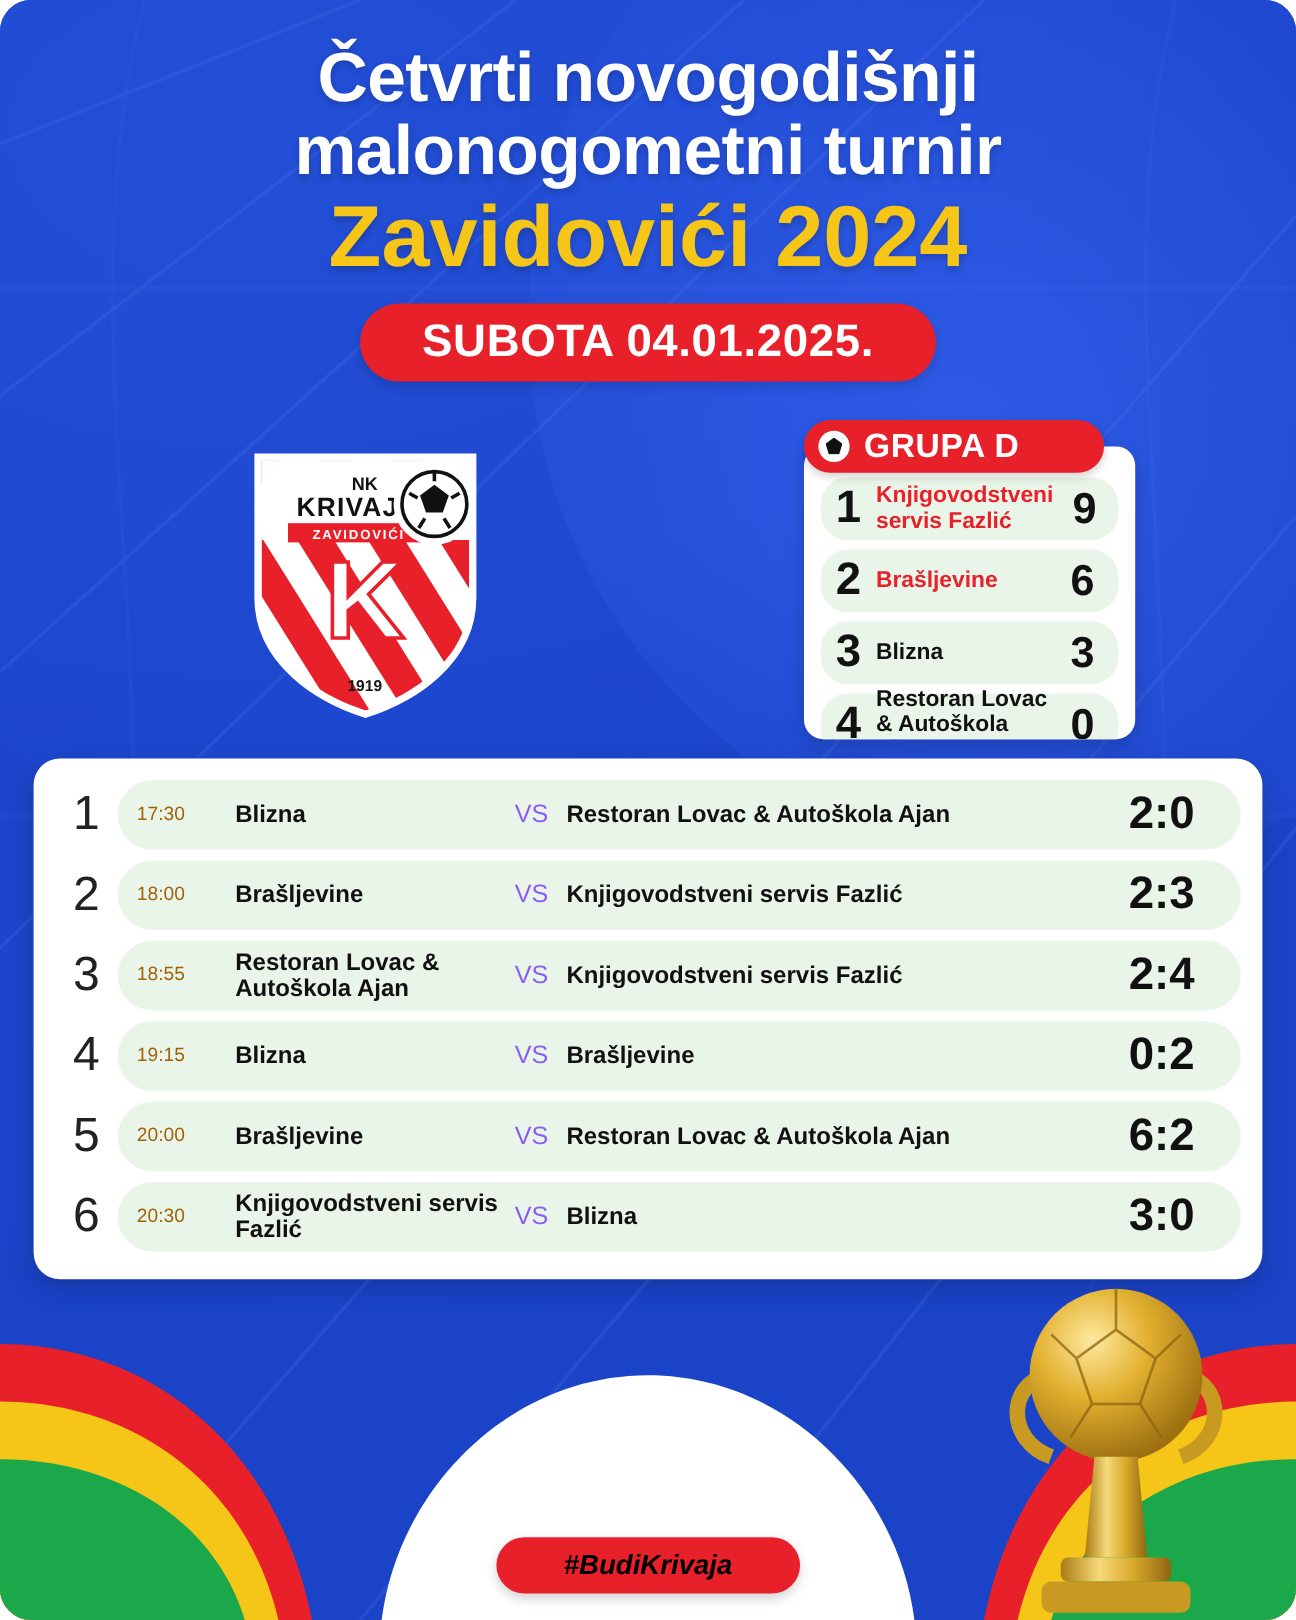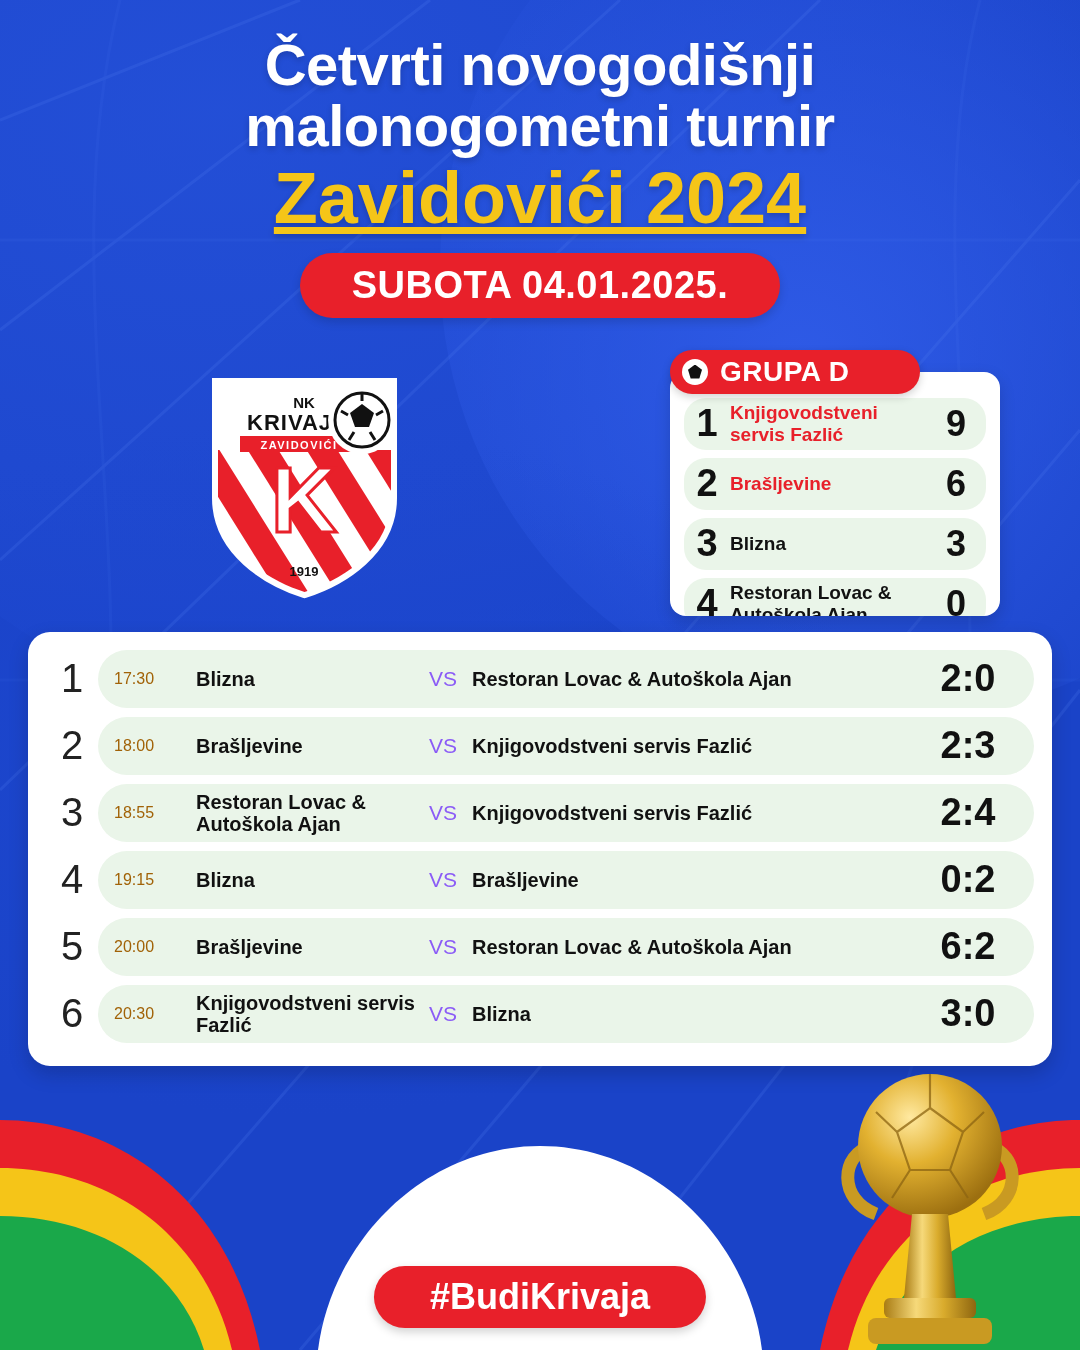--- a/index.html
+++ b/index.html
@@ -6,20 +6,21 @@
   html, body {
     width: 1080px; height: 1350px;
     font-family: "Liberation Sans", sans-serif;
     overflow: hidden;
   }
   .poster {
     position: relative;
     width: 1080px; height: 1350px;
     background: #1a43c8;
     overflow: hidden;
+    border-radius: 26px;
   }
   
   .bg-swoosh {
     position: absolute;
     border-radius: 50%;
     pointer-events: none;
   }
   .sw1 {
     width: 1500px; height: 1100px;
     left: -230px; top: -330px;
@@ -56,21 +57,20 @@
     letter-spacing: -0.5px;
     text-shadow: 0 3px 6px rgba(0,0,0,.18);
   }
   .title-year {
     color: #f5c518;
     font-size: 72px;
     font-weight: bold;
     line-height: 1.05;
     margin-top: 4px;
     text-shadow: 0 3px 6px rgba(0,0,0,.20);
-    text-decoration: underline;
   }
   .date-pill {
     display: inline-block;
     margin-top: 16px;
     background: #e8202a;
     color: #ffffff;
     font-size: 38px;
     font-weight: bold;
     letter-spacing: .5px;
     padding: 11px 52px;
@@ -93,21 +93,21 @@
     padding-top: 18px;
   }
   .crest {
     position: relative;
     width: 205px; height: 245px;
   }
   .crest svg { display:block; }
 
   .group-box {
     position: relative;
-    width: 330px;
+    width: 276px;
     margin-left: 96px;
     margin-top: 10px;
   }
   .group-pill {
     position: absolute;
     top: 0; left: 0;
     width: 250px;
     background: #e8202a;
     border-radius: 26px;
     height: 44px;
@@ -268,27 +268,28 @@
     transform: translateX(-50%);
     bottom: 0;
     width: 300px; height: 300px;
   }
   .hashtag {
     position: absolute;
     left: 50%;
     transform: translateX(-50%);
     bottom: 22px;
     background: #e8202a;
-    color: #ffffff;
-    font-size: 36px;
+    color: #000000;
+    font-size: 23px;
     font-weight: bold;
     padding: 10px 56px;
     border-radius: 34px;
     z-index: 5;
     box-shadow: 0 4px 10px rgba(0,0,0,.18);
+    font-style: italic;
   }
 </style>
 </head>
 <body>
 
 <div class="poster">
 
   <div class="bg-swoosh sw1"></div>
   <div class="bg-swoosh sw2"></div>
   <div class="bg-swoosh sw3"></div>

